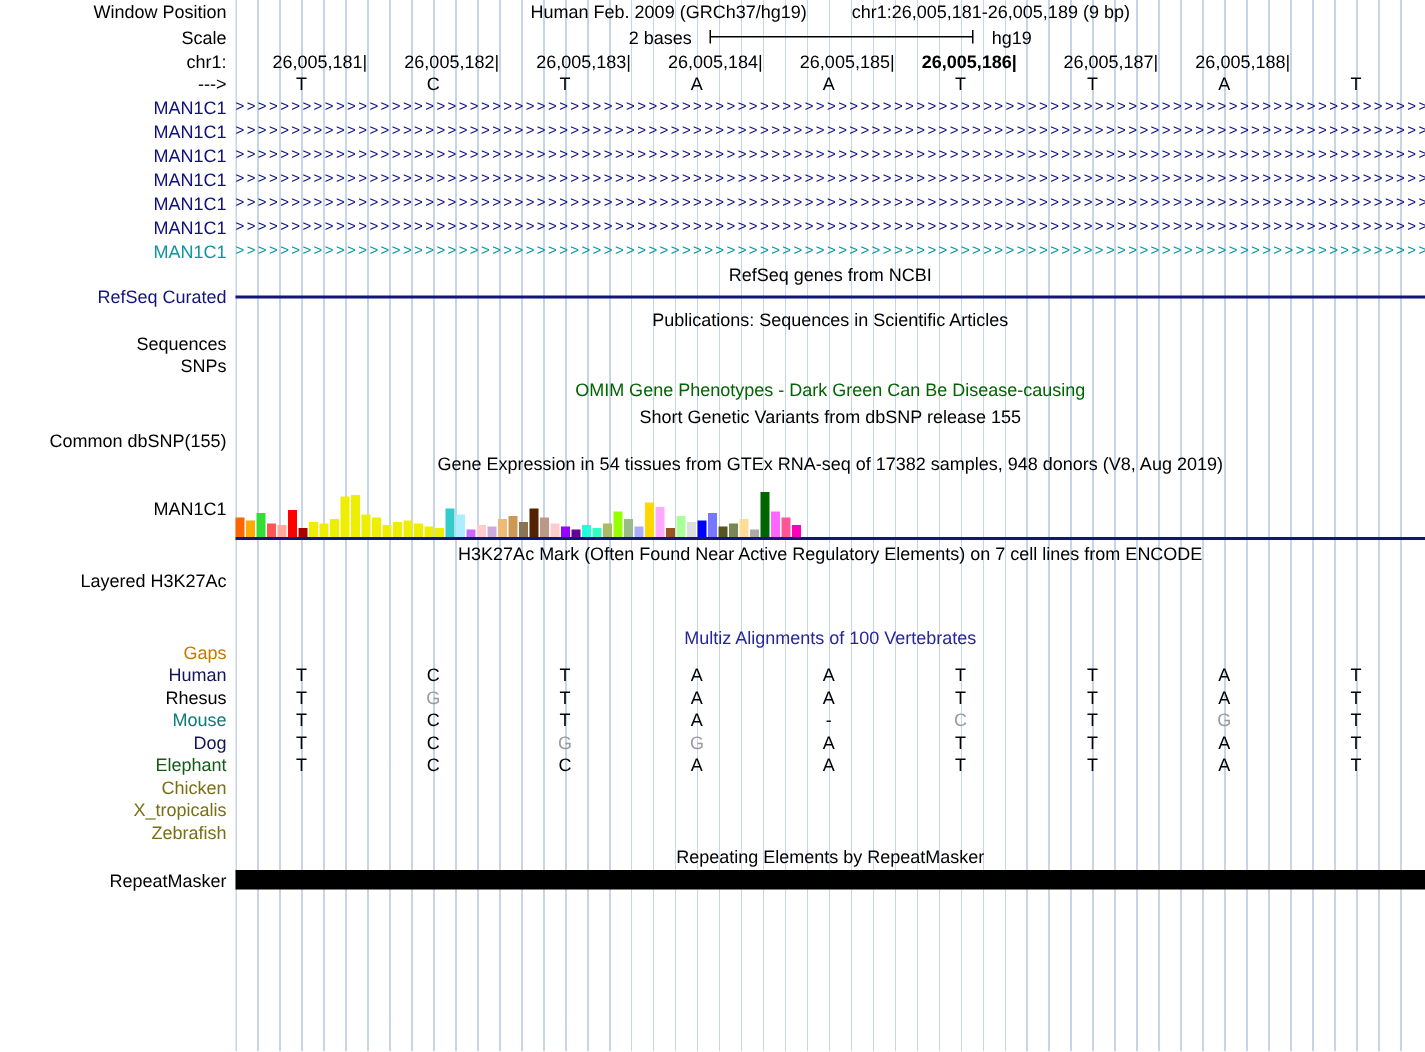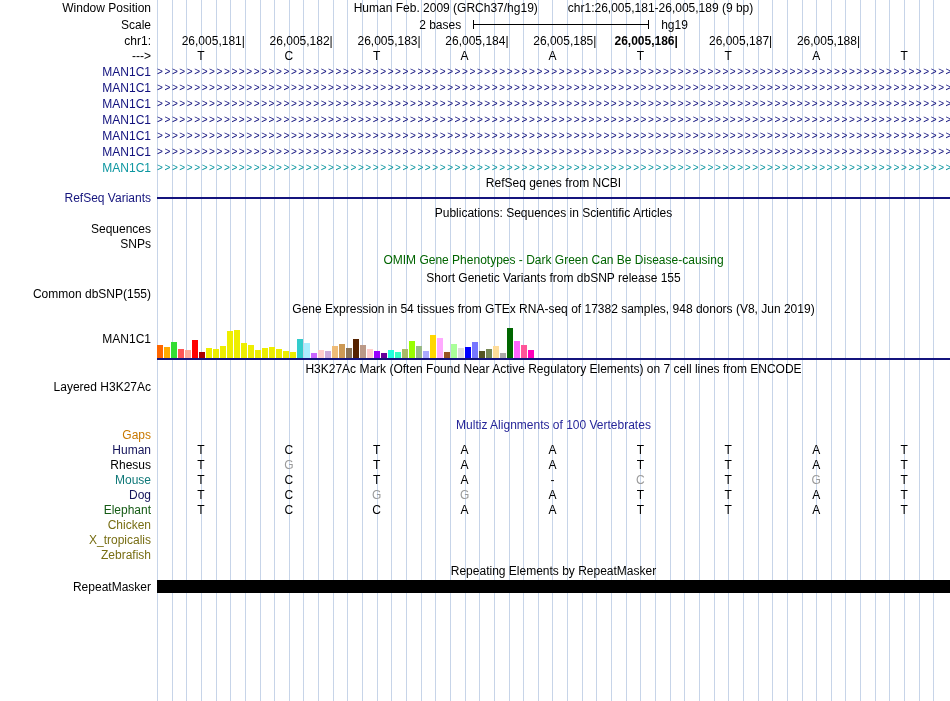--- a/index.html
+++ b/index.html
@@ -160,21 +160,21 @@
       </div>
     </div>
 
   <div class="row t-refseq">
     <div class="gutter"></div>
     <div class="track center">
         <span class="titletext">RefSeq genes from NCBI</span>
       </div>
   </div>
   <div class="row r-refseq">
-    <div class="gutter" style="color: rgb(20, 20, 125);">RefSeq Variants</div>
+    <div class="gutter" style="color: rgb(20, 20, 125);">RefSeq Curated</div>
     <div class="track">
         <div class="refline" style="background: rgb(20, 20, 125);"></div>
       </div>
   </div>
 
   <div class="row t-pubs">
     <div class="gutter"></div>
     <div class="track center">
         <span class="titletext">Publications: Sequences in Scientific Articles</span>
       </div>
@@ -202,21 +202,21 @@
       </div>
   </div>
   <div class="row r-dbsnp">
     <div class="gutter">Common dbSNP(155)</div>
     <div class="track"></div>
   </div>
 
   <div class="row t-gtex">
     <div class="gutter"></div>
     <div class="track center">
-        <span class="titletext">Gene Expression in 54 tissues from GTEx RNA-seq of 17382 samples, 948 donors (V8, Jun 2019)</span>
+        <span class="titletext">Gene Expression in 54 tissues from GTEx RNA-seq of 17382 samples, 948 donors (V8, Aug 2019)</span>
       </div>
   </div>
   <div class="row r-gtex">
     <div class="gutter">MAN1C1</div>
     <div class="track">
       <div class="gtexbars">
           <div class="gtexbar" style="height: 13px; background: rgb(255, 102, 0);"></div>
           <div class="gtexbar" style="height: 11px; background: rgb(255, 170, 0);"></div>
           <div class="gtexbar" style="height: 16px; background: rgb(51, 221, 51);"></div>
           <div class="gtexbar" style="height: 9px; background: rgb(255, 85, 85);"></div>

